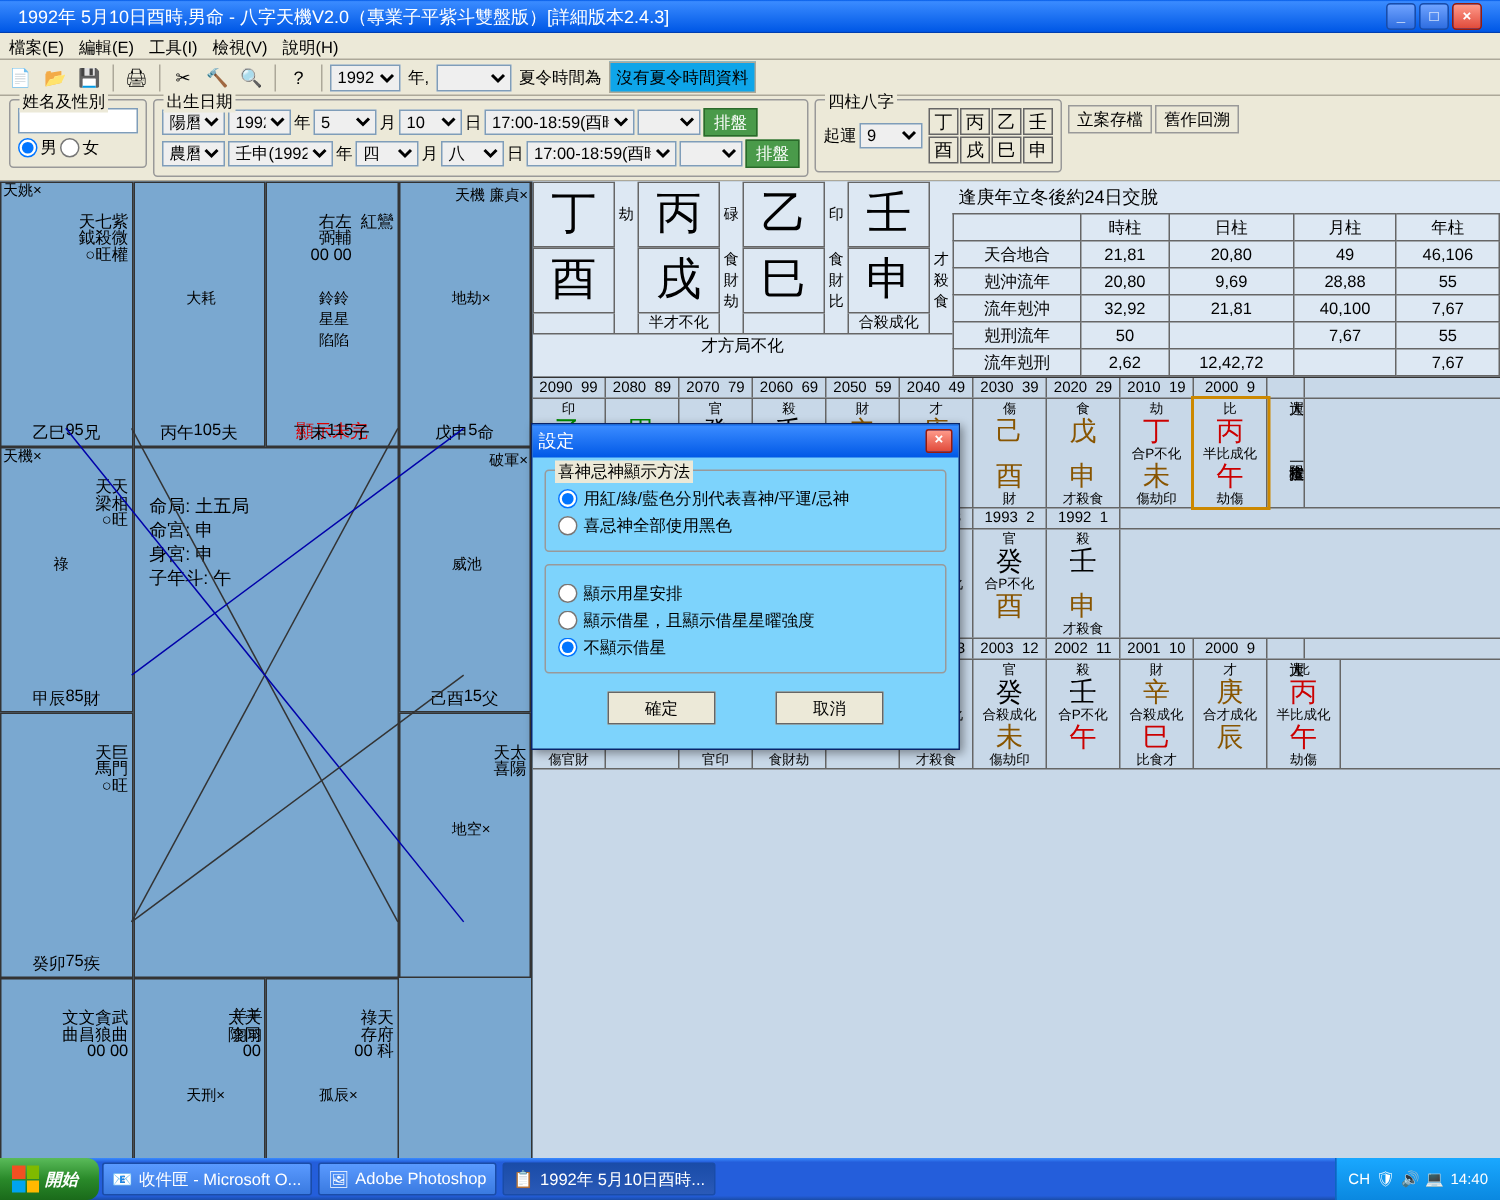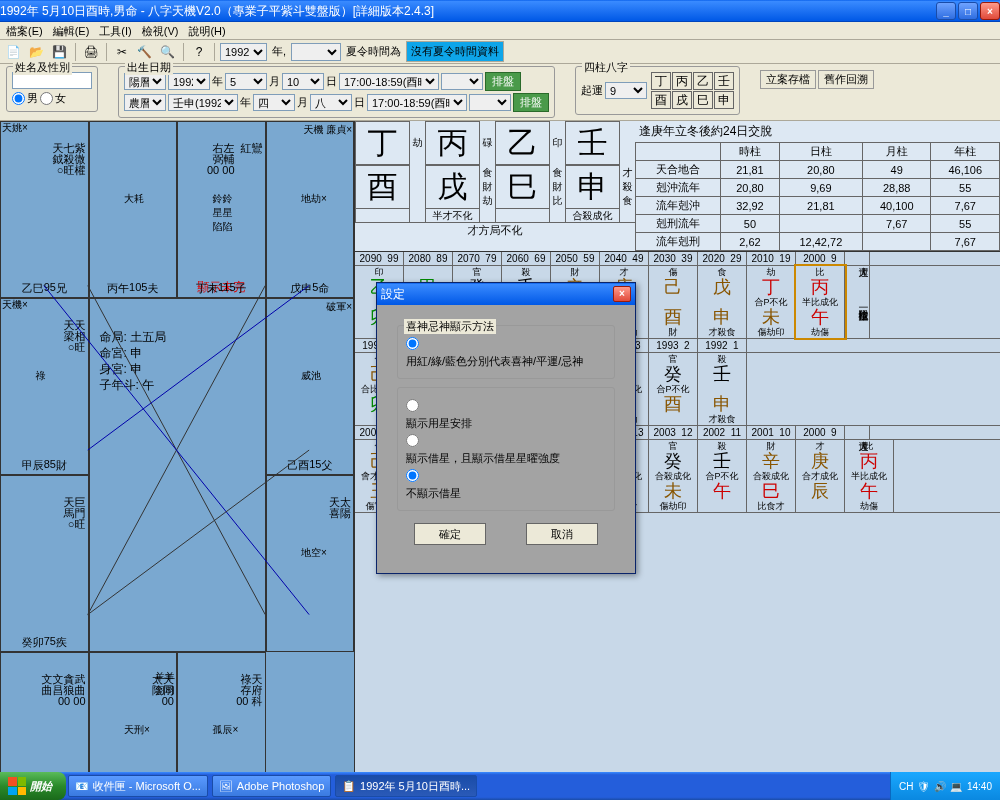--- a/index.html
+++ b/index.html
@@ -1,36 +1,36 @@
 <!DOCTYPE html>
 <html><head>
 <meta charset="utf-8">
 <style>
 * { margin: 0; padding: 0; box-sizing: border-box; font-family: "Microsoft JhengHei", "PMingLiU", sans-serif; }
 body { width: 1000px; height: 800px; background: #ece9d8; font-size: 11px; overflow: hidden; position: relative; }
 
-.titlebar { height: 22px; background: linear-gradient(to bottom, #0058e6, #3a8bff 5%, #0058e6 95%, #003399); color: #fff; display: flex; align-items: center; padding: 0 0; font-size: 12px; }
+.titlebar { height: 22px; background: linear-gradient(to bottom, #0058e6, #3a8bff 5%, #0058e6 95%, #003399); color: #fff; display: flex; align-items: center; padding: 0 12px; font-size: 12px; }
 .titlebar-text { flex: 1; white-space: nowrap; overflow: hidden; }
 .titlebar-btns { display: flex; gap: 2px; }
 .titlebar-btn { width: 20px; height: 18px; background: linear-gradient(to bottom, #6fa3ff, #2e6de0); border: 1px solid #1a4ca8; border-radius: 3px; display: flex; align-items: center; justify-content: center; color: #fff; font-size: 10px; font-weight: bold; }
 .titlebar-btn.close { background: linear-gradient(to bottom, #ff9a8a, #e04a3a); border-color: #9a1a0a; }
 
 .menubar { height: 18px; background: #ece9d8; display: flex; gap: 10px; padding: 2px 6px; font-size: 11px; border-bottom: 1px solid #aca899; position: relative; }
 .menu-item { cursor: default; }
 .menubar::after { content: ""; position: absolute; right: 4px; top: 2px; width: 12px; height: 12px; }
 
 .toolbar { height: 24px; background: #ece9d8; display: flex; align-items: center; gap: 3px; padding: 2px 4px; border-bottom: 1px solid #aca899; }
 .tool-btn { width: 20px; height: 20px; display: flex; align-items: center; justify-content: center; font-size: 12px; border: 1px solid transparent; }
 .tool-sep { width: 1px; height: 18px; background: #aca899; margin: 0 2px; }
 .tool-select { font-size: 11px; height: 18px; border: 1px solid #7f9db9; }
 .tool-label { font-size: 11px; padding: 0 2px; }
 .tool-text { font-size: 11px; padding: 2px 4px; border: 1px solid #aca899; background: #0ea5e9; }
 
 
-.form-row { display: flex; gap: 20px; padding: 2px 6px; background: #ece9d8; align-items: flex-start; border-bottom: 1px solid #aca899; }
+.form-row { display: flex; gap: 4px; padding: 2px 6px; background: #ece9d8; align-items: flex-start; border-bottom: 1px solid #aca899; }
 .form-group { border: 1px solid #999; border-radius: 3px; padding: 3px 5px 3px 5px; position: relative; }
 .form-group-title { position: absolute; top: -7px; left: 6px; background: #ece9d8; padding: 0 2px; font-size: 11px; }
 .form-line { display: flex; align-items: center; gap: 2px; margin: 2px 0; }
 .form-line label { font-size: 11px; }
 .form-line select, .form-line input[type=text] { font-size: 11px; height: 17px; border: 1px solid #7f9db9; }
 .form-line .sel-sm { width: 42px; }
 .form-line .sel-md { width: 70px; }
 .form-line .sel-lg { width: 100px; }
 .btn-green { background: #4a9a4a; color: #fff; border: 1px solid #2a6a2a; padding: 1px 6px; font-size: 11px; }
 .btn-std { background: #ece9d8; border: 1px solid #999; padding: 1px 5px; font-size: 11px; }
@@ -70,28 +70,28 @@
 .luck-cell.wide { width: 25px; writing-mode: vertical-rl; }
 .luck-gan { font-size: 18px; font-family: "KaiTi", serif; line-height: 20px; }
 .luck-gan.red { color: #c00; }
 .luck-gan.green { color: #080; }
 .luck-gan.brown { color: #850; }
 .luck-gan.black { color: #000; }
 .luck-note { font-size: 9px; line-height: 10px; }
 .luck-hilite { outline: 2px solid #c80; }
 
 
-.overlay-dialog { position: absolute; left: 376px; top: 282px; width: 260px; background: #a3a3a3; border: 1px solid #0a246a; box-shadow: 2px 2px 6px rgba(0,0,0,0.4); z-index: 50; }
+.overlay-dialog { position: absolute; left: 354px; top: 282px; width: 286px; background: #7dd3fc; border: 1px solid #0a246a; box-shadow: 2px 2px 6px rgba(0,0,0,0.4); z-index: 50; }
 .dlg-title { height: 22px; background: linear-gradient(to bottom, #0058e6, #3a8bff 5%, #0058e6); color: #fff; display: flex; align-items: center; padding: 0 4px; font-size: 12px; }
 .dlg-title-text { flex: 1; }
 .dlg-close { width: 18px; height: 16px; background: linear-gradient(to bottom, #ff9a8a, #e04a3a); border: 1px solid #9a1a0a; border-radius: 2px; text-align: center; line-height: 14px; font-size: 10px; font-weight: bold; }
-.dlg-body { padding: 20px; }
+.dlg-body { padding: 8px; }
 .dlg-group { border: 1px solid #999; border-radius: 3px; padding: 8px 8px 6px; margin-bottom: 8px; position: relative; }
 .dlg-group-title { position: absolute; top: -7px; left: 6px; background: #ece9d8; padding: 0 2px; font-size: 11px; }
-.dlg-radio-row { display: flex; align-items: flex-start; gap: 4px; margin: 3px 0; font-size: 11px; flex-direction: column; }
+.dlg-radio-row { display: flex; align-items: center; gap: 4px; margin: 3px 0; font-size: 11px; }
 .dlg-btns { display: flex; justify-content: center; gap: 40px; padding: 4px 0 8px; }
 .dlg-btn { width: 72px; height: 22px; background: #ece9d8; border: 1px solid #666; font-size: 11px; }
 
 .watermark { position: absolute; left: 400px; top: 385px; z-index: 40; text-align: center; pointer-events: none; }
 .watermark-cn { font-size: 40px; color: #c01818; font-family: "KaiTi", serif; font-weight: bold; letter-spacing: 6px; }
 .watermark-url { font-size: 18px; color: #c01818; font-family: Arial; }
 .watermark-logo { display: inline-block; width: 36px; height: 36px; border: 3px solid #c5a030; border-radius: 50%; color: #c5a030; font-size: 20px; line-height: 30px; vertical-align: middle; margin-right: 4px; }
 
 .taskbar { position: absolute; bottom: 0; left: 0; right: 0; height: 28px; background: linear-gradient(to bottom, #3a8bff, #245edb 10%, #245edb 90%, #1a4ca8); display: flex; align-items: center; font-size: 11px; color: #fff; }
 .start-btn { height: 100%; background: linear-gradient(to bottom, #5abb5a, #2a8a2a 50%, #1a6a1a); padding: 0 14px 0 8px; display: flex; align-items: center; gap: 4px; border-radius: 0 8px 8px 0; font-weight: bold; font-style: italic; }
@@ -653,20 +653,24 @@
     <span class="dlg-title-text">設定</span>
     <div class="dlg-close">×</div>
   </div>
   <div class="dlg-body">
     <div class="dlg-group">
       <div class="dlg-group-title">喜神忌神顯示方法</div>
       <div class="dlg-radio-row">
           <input type="radio" checked="" style="">
           <label>用紅/綠/藍色分別代表喜神/平運/忌神</label>
         </div>
+      <div class="dlg-radio-row">
+          <input type="radio" style="">
+          <label>喜忌神全部使用黑色</label>
+        </div>
     </div>
     <div class="dlg-group">
       <div class="dlg-radio-row">
           <input type="radio" style="">
           <label>顯示用星安排</label>
         </div>
       <div class="dlg-radio-row">
           <input type="radio" style="">
           <label>顯示借星，且顯示借星星曜強度</label>
         </div>

